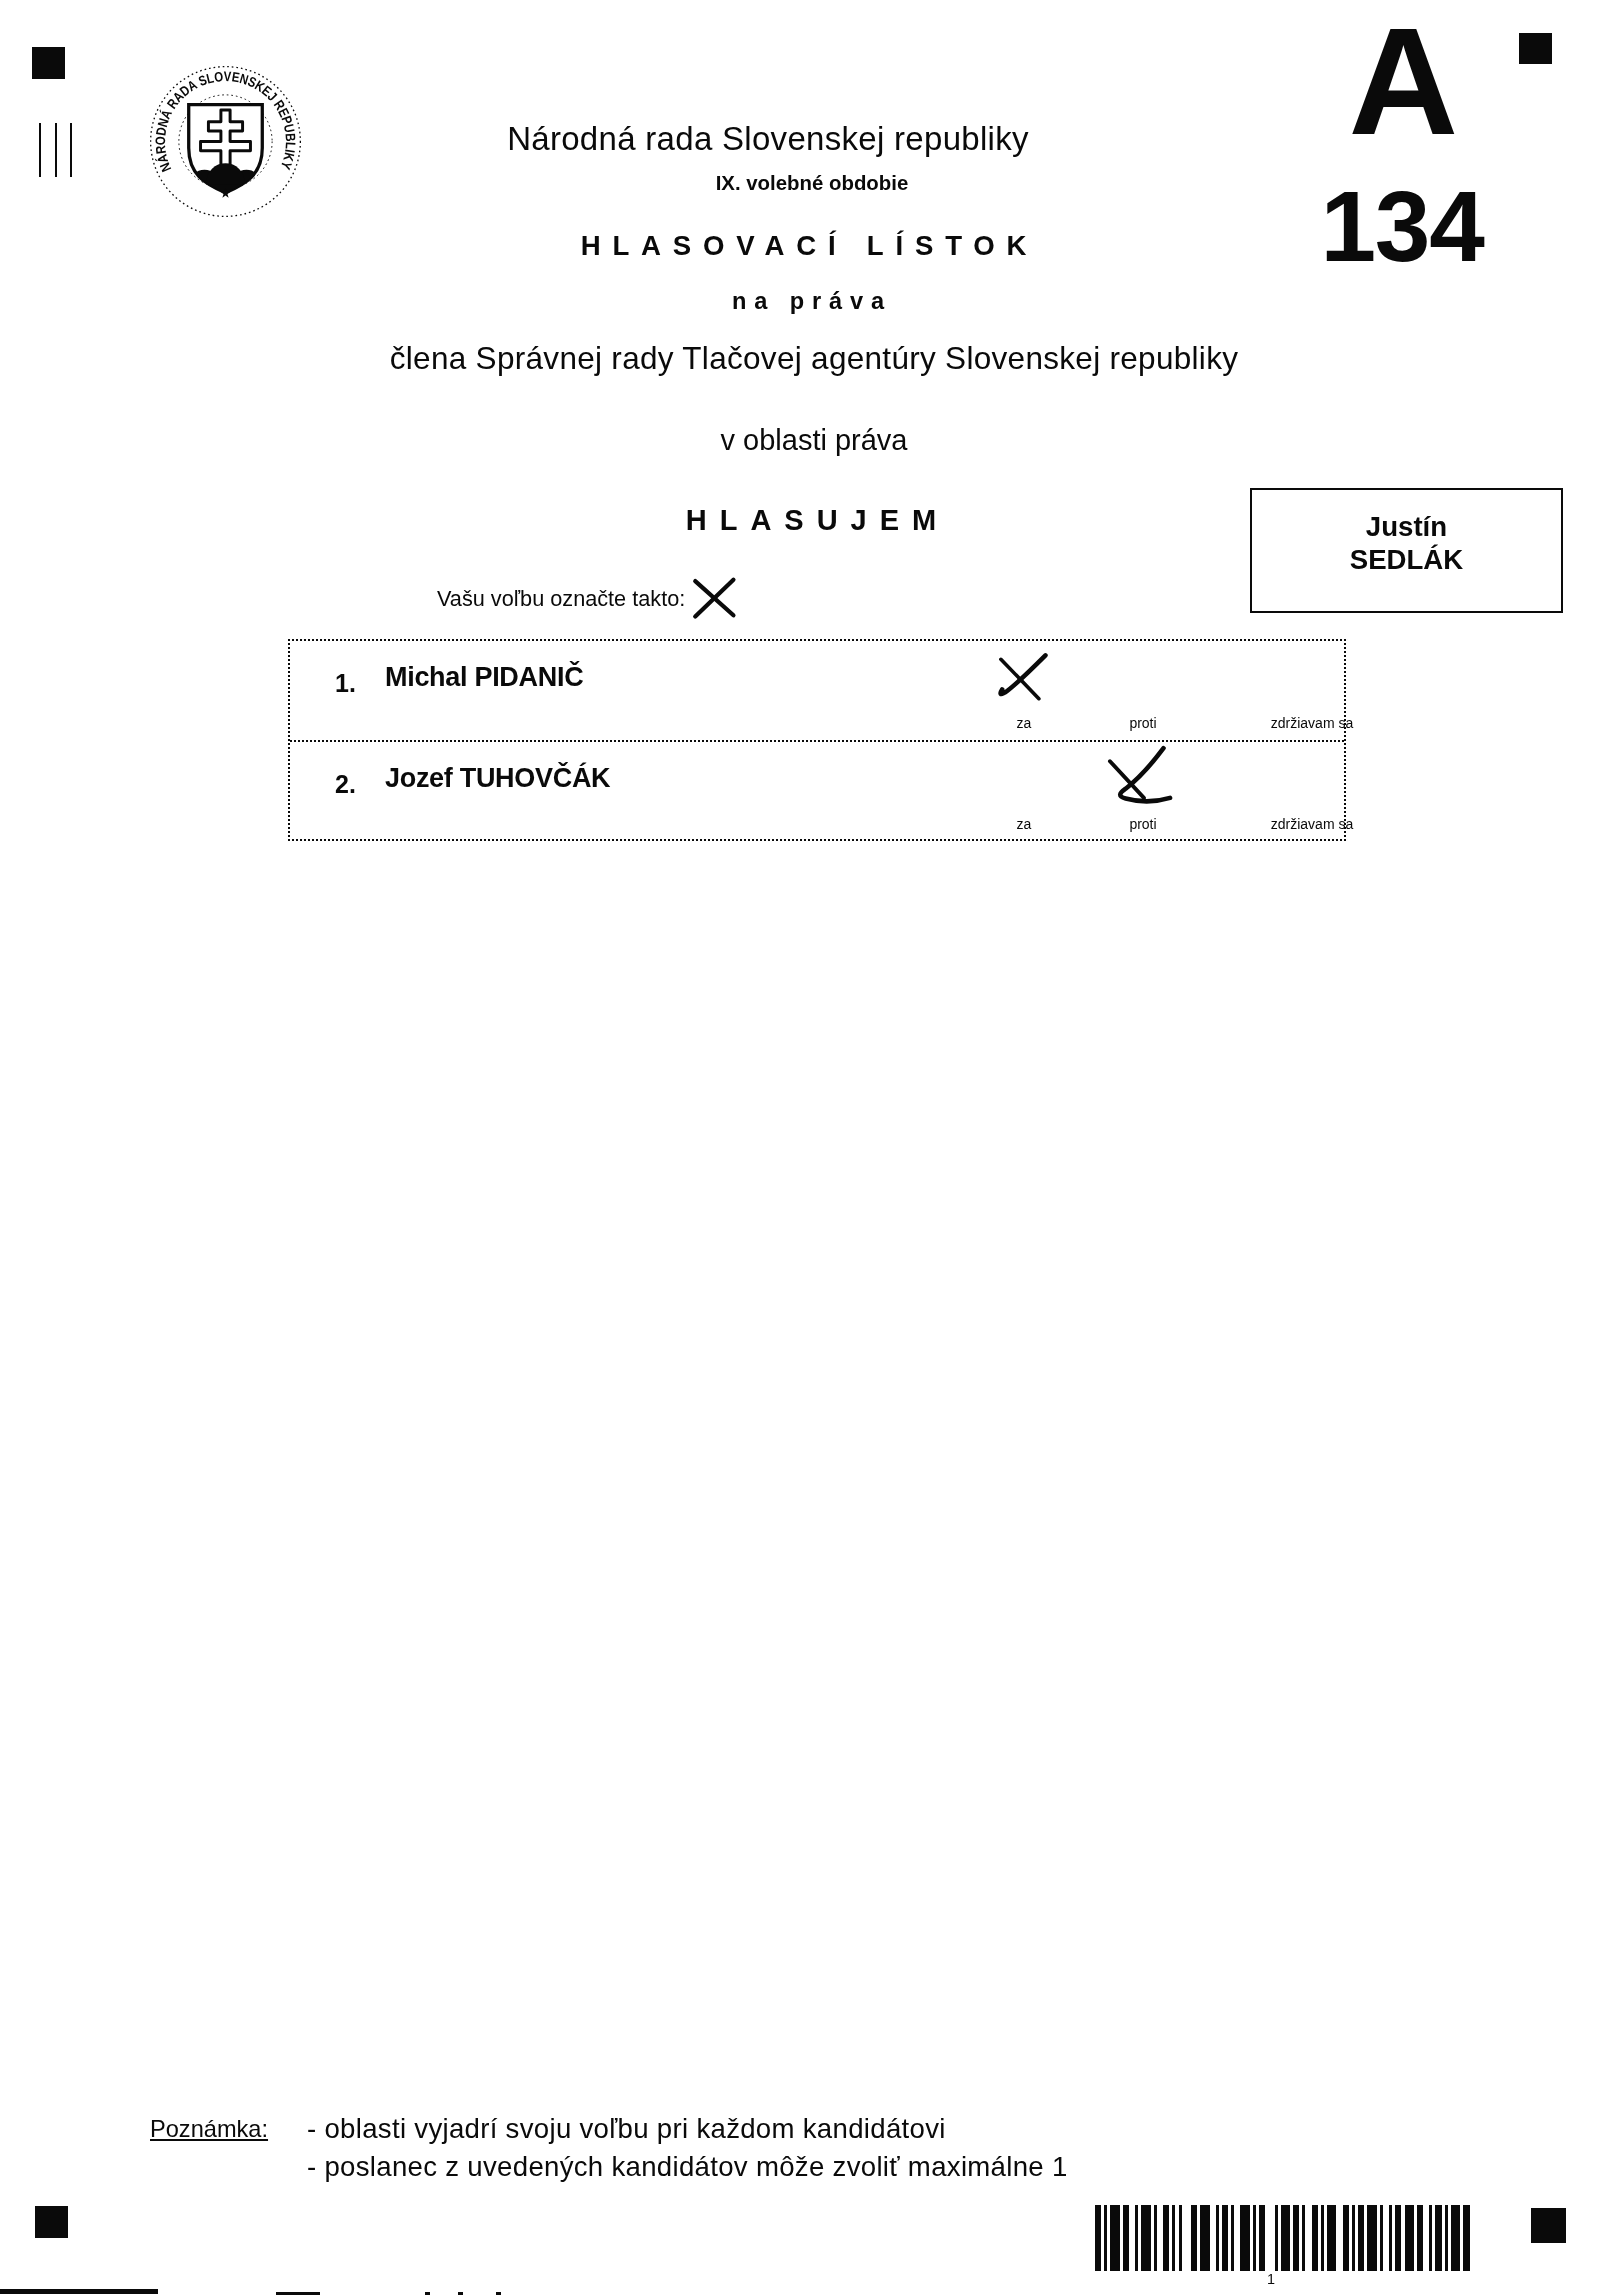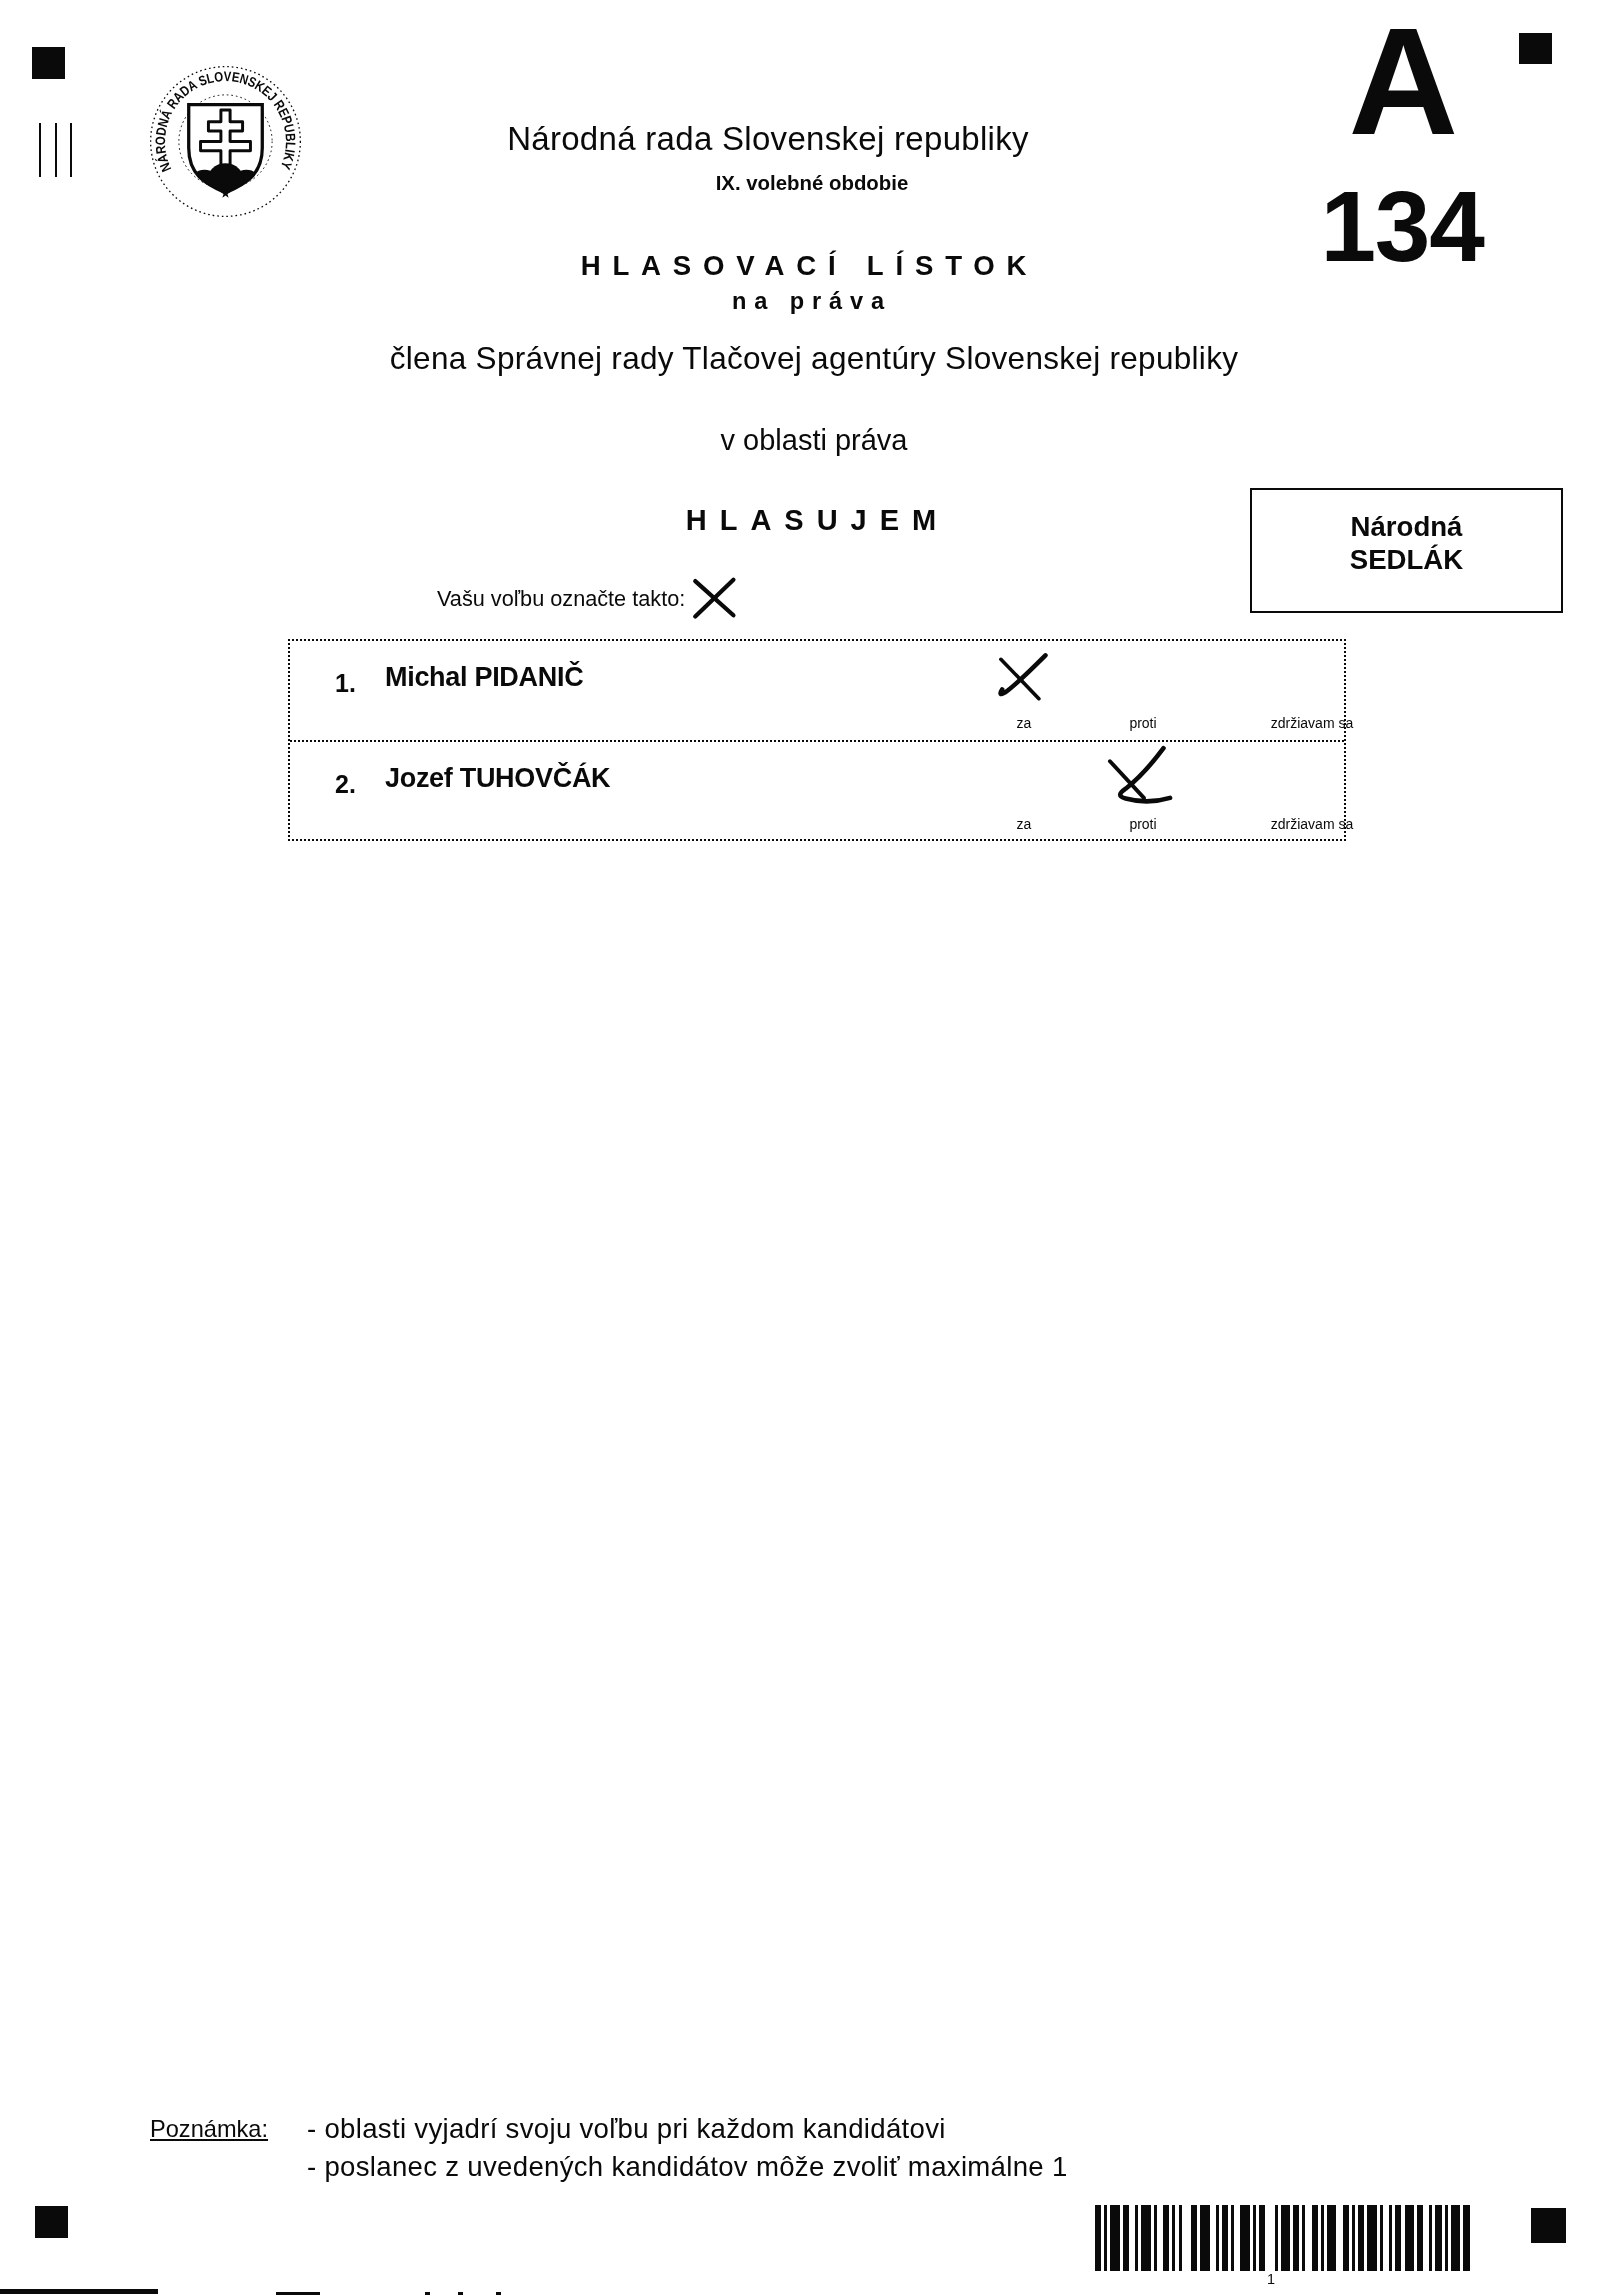--- a/index.html
+++ b/index.html
@@ -12,21 +12,21 @@
   .ctr { text-align:center; }
   .ink { background:#0a0a0a; }
 
   
   .sq { position:absolute; background:#0a0a0a; }
   .vline { position:absolute; width:2px; height:54px; background:#0a0a0a; }
 
   
   .org-title   { left:453px; top:120px; width:630px; font-size:33px; letter-spacing:0.3px; }
   .term        { left:615px; top:172px; width:394px; font-size:20.4px; font-weight:bold; }
-  .doc-title   { left:481px; top:230px; width:657px; font-size:27.6px; font-weight:bold; letter-spacing:11.8px;margin-top:20px; }
+  .doc-title   { left:481px; top:230px; width:657px; font-size:27.6px; font-weight:bold; letter-spacing:11.8px; }
   .doc-sub     { left:615px; top:288px; width:394px; font-size:23.6px; font-weight:bold; letter-spacing:7.9px; }
   .pos-line1   { left:223px; top:340px; width:1182px; font-size:31.5px; letter-spacing:0.3px; }
   .pos-line2   { left:223px; top:424px; width:1182px; font-size:29px; }
   .vote-head   { left:522px; top:504px; width:591px; font-size:29px; font-weight:bold; letter-spacing:13px; }
 
   
   .sheet { left:1320px; top:5.3px; width:164px; text-align:center; line-height:1; }
   .sheet .letter { font-size:152px; font-weight:bold; letter-spacing:-2.6px; }
   .sheet .number { font-size:100px; font-weight:bold; margin-top:18.4px; letter-spacing:-1.3px; }
 
@@ -116,21 +116,21 @@
   <div class="abs ctr pos-line1">člena Správnej rady Tlačovej agentúry Slovenskej republiky</div>
   <div class="abs ctr pos-line2">v oblasti práva</div>
   <div class="abs ctr vote-head">HLASUJEM</div>
 
   <div class="abs sheet">
     <div class="letter">A</div>
     <div class="number">134</div>
   </div>
 
   <div class="abs name-box">
-    <div>Národná</div>
+    <div>Justín</div>
     <div>SEDLÁK</div>
   </div>
 
   <div class="abs mark-instruction">Vašu voľbu označte takto:</div>
   <svg class="abs sample-x" width="50" height="49" viewBox="0 0 76 74">
     <path d="M8,12 L66,64" stroke="#0a0a0a" stroke-width="6.5" stroke-linecap="round" fill="none"></path>
     <path d="M66,10 L8,66" stroke="#0a0a0a" stroke-width="6.5" stroke-linecap="round" fill="none"></path>
   </svg>
 
   <div class="abs cand-box">

